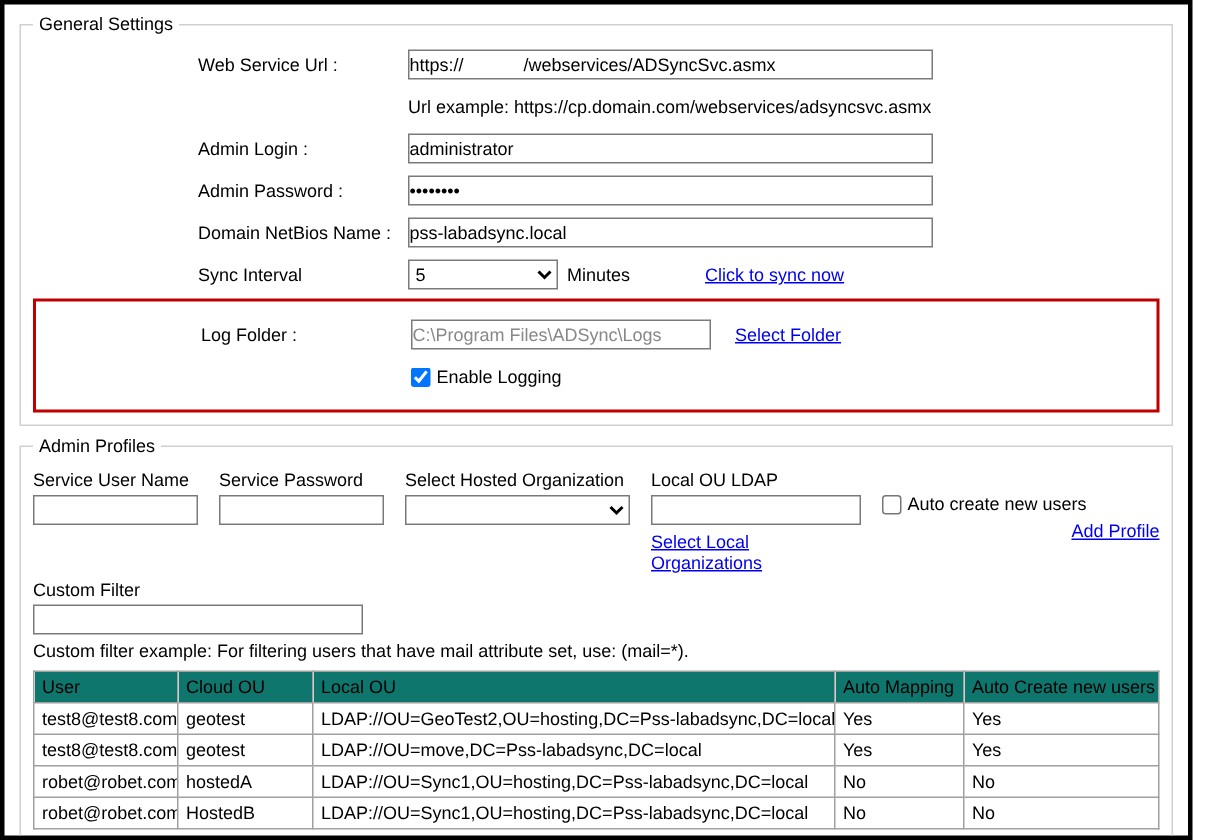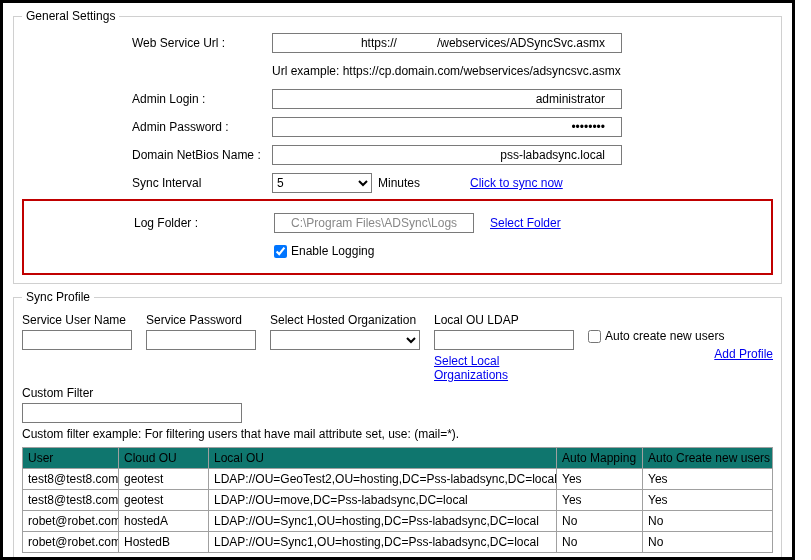--- a/index.html
+++ b/index.html
@@ -37,26 +37,25 @@
   .form-label {
     width: 140px;
     margin-left: 110px;
     padding-right: 6px;
   }
   .form-field {
     flex: 0 0 auto;
   }
   input[type="text"], input[type="password"] {
     border: 1px solid #7a7a7a;
-    padding: 2px 16px;
+    padding: 2px 0;
     font-family: inherit;
     font-size: 12px;
     height: 20px;
     background: #fff;
-    text-align: right;
   }
   input[readonly] { color: #888; }
   select {
     border: 1px solid #7a7a7a;
     font-family: inherit;
     font-size: 12px;
     height: 20px;
     background: #fff;
   }
   .example {
@@ -165,21 +164,21 @@
       <div class="form-label" style="margin-left:106px"></div>
       <div class="form-field chk-row">
         <input type="checkbox" checked="" style="">
         <span>Enable Logging</span>
       </div>
     </div>
   </div>
 </fieldset>
 
 <fieldset style="padding-bottom:20px">
-  <legend>Sync Profile</legend>
+  <legend>Admin Profiles</legend>
 
   <div class="sync-top">
     <div class="col" style="width:110px">
       <span class="col-label">Service User Name</span>
       <input type="text" style="">
     </div>
     <div class="col" style="width:110px">
       <span class="col-label">Service Password</span>
       <input type="password" style="">
     </div>

